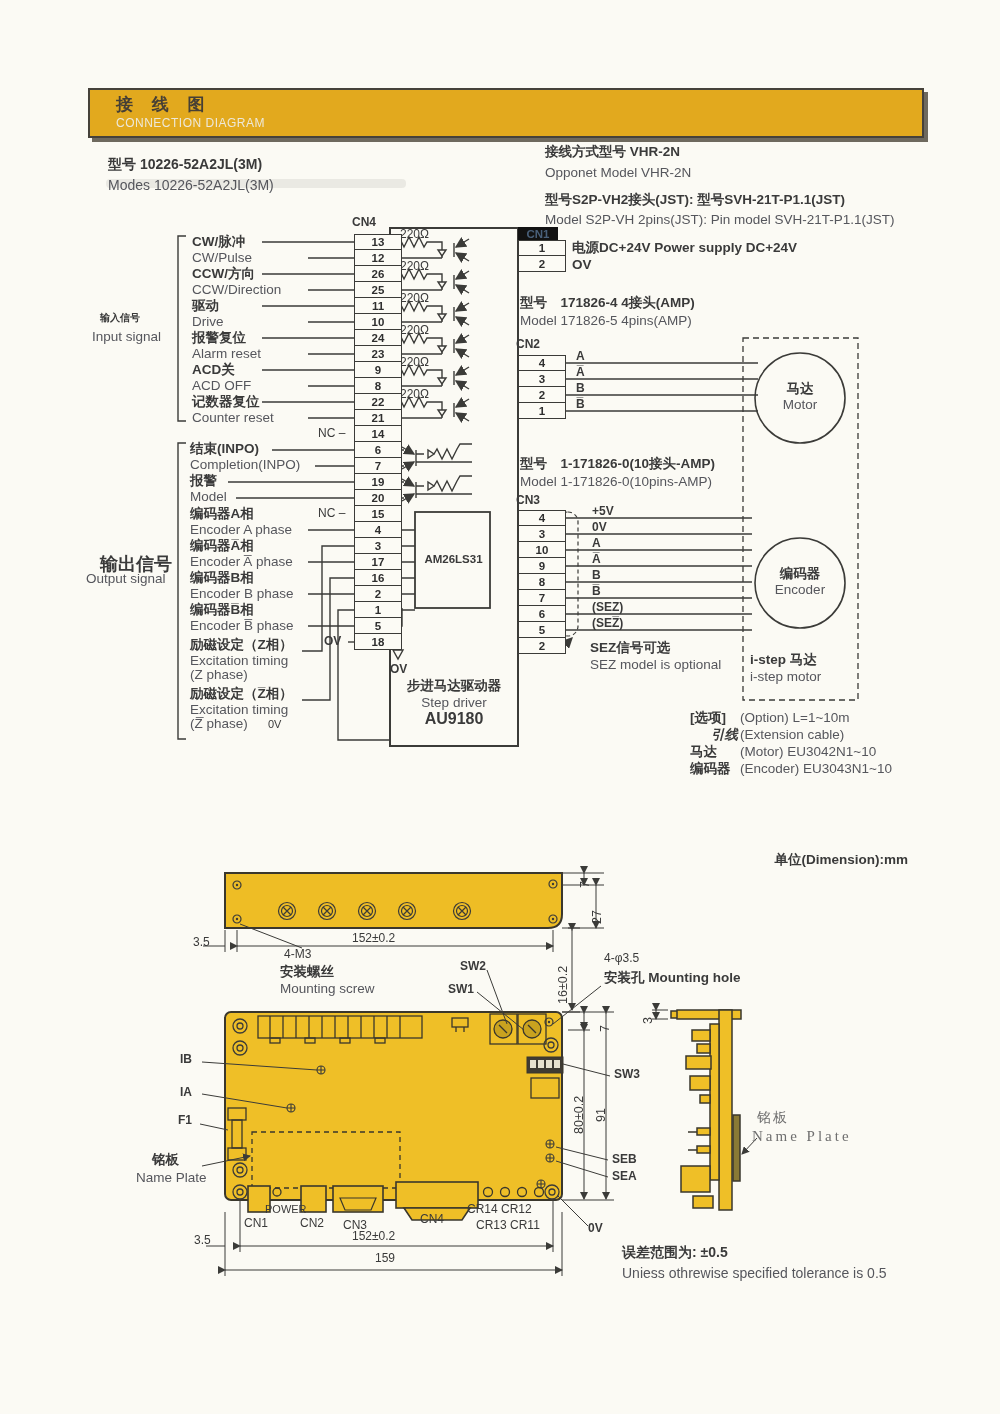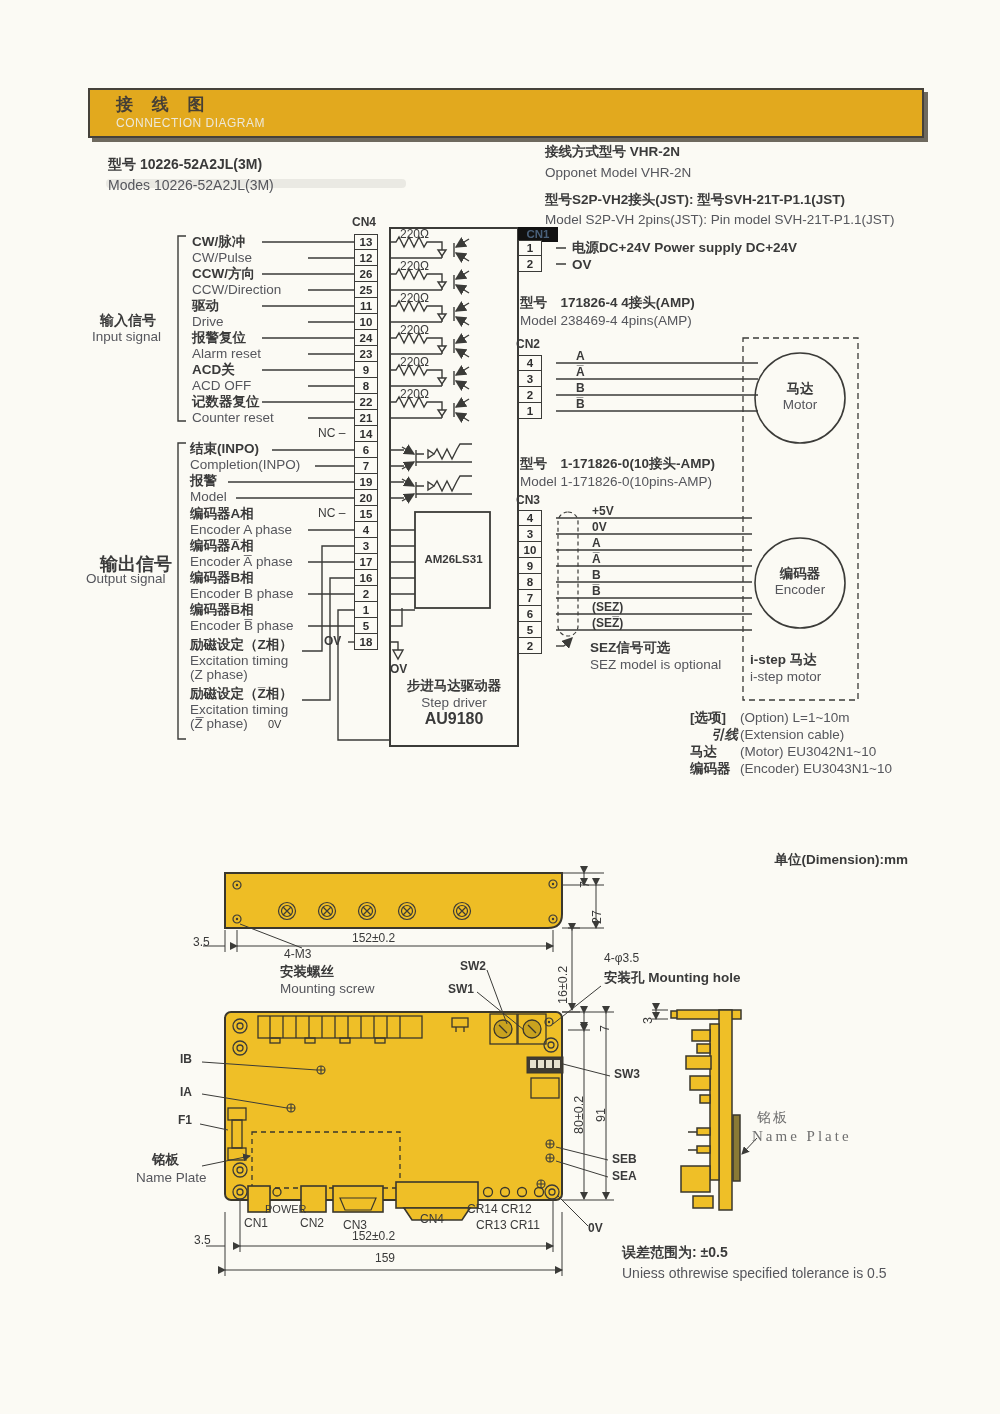--- a/index.html
+++ b/index.html
@@ -13,21 +13,21 @@
   .xs{font-size:11px;}
   .b{font-weight:700;}
   .ctr{text-align:center;}
   .rot{transform:rotate(-90deg);transform-origin:0 0;font-size:12.5px;}
   .banner{position:absolute;left:88px;width:836px;height:50px;background:#E2A91E;
           border:2px solid #45413a;box-shadow:4px 4px 0 #6e695e;box-sizing:border-box;
           padding:3px 0 0 26px;z-index:2;}
   .banner .t1{font-size:17px;font-weight:700;letter-spacing:7px;color:#463f35;}
   .banner .t2{font-size:12px;color:#EDE8D8;letter-spacing:.5px;margin-top:0px;}
   .pincol{position:absolute;display:flex;flex-direction:column;z-index:3;}
-  .pin{width:24px;height:16px;box-sizing:border-box;border:1.6px solid #3b3b38;background:#FCFBF5;
+  .pin{width:48px;height:16px;box-sizing:border-box;border:1.6px solid #3b3b38;background:#FCFBF5;
        display:flex;align-items:center;justify-content:center;font-size:11.5px;font-weight:700;color:#2f2f2f;}
   .pin+.pin{border-top:0;}
   .cntag{position:absolute;left:518px;top:227px;width:40px;height:15px;background:#121212;
          color:#49607a;font-size:11.5px;font-weight:700;text-align:center;line-height:15px;z-index:3;}
   .serif{font-family:"Liberation Serif",serif;color:#6f6f6f;}
   .smudge{position:absolute;left:106px;top:179px;width:300px;height:9px;background:#c6c6c0;
           opacity:.32;border-radius:4px;z-index:1;}
 </style>
 </head>
 <body>
@@ -273,21 +273,21 @@
   <div class="lbl en" style="left:108px;top:177px;font-size:14px;">Modes 10226-52A2JL(3M)</div>
 
   <div class="lbl zh" style="left:545px;top:144px;">接线方式型号 VHR-2N</div>
   <div class="lbl en" style="left:545px;top:165px;">Opponet Model VHR-2N</div>
   <div class="lbl zh" style="left:545px;top:192px;">型号S2P-VH2接头(JST): 型号SVH-21T-P1.1(JST)</div>
   <div class="lbl en" style="left:545px;top:212px;">Model S2P-VH 2pins(JST): Pin model SVH-21T-P1.1(JST)</div>
 
   <div class="lbl b sm" style="left:352px;top:216px;">CN4</div>
   <div class="cntag">CN1</div>
 
-  <div class="lbl zh" style="left:100px;top:312px;font-size:14px;">输入信号</div>
+  <div class="lbl zh" style="left:100px;top:312px;font-size:10px;">输入信号</div>
   <div class="lbl en" style="left:92px;top:329px;">Input signal</div>
   <div class="lbl zh" style="left:100px;top:554px;font-size:18px;">输出信号</div>
   <div class="lbl en" style="left:86px;top:571px;">Output signal</div>
 
   <div class="lbl zh" style="left:192px;top:234px;">CW/脉冲</div>
   <div class="lbl en" style="left:192px;top:250px;">CW/Pulse</div>
   <div class="lbl zh" style="left:192px;top:266px;">CCW/方向</div>
   <div class="lbl en" style="left:192px;top:282px;">CCW/Direction</div>
   <div class="lbl zh" style="left:192px;top:298px;">驱动</div>
   <div class="lbl en" style="left:192px;top:314px;">Drive</div>
@@ -333,21 +333,21 @@
 
   <div class="lbl b" style="left:415px;top:553px;width:77px;text-align:center;font-size:11.5px;">AM26LS31</div>
   <div class="lbl zh ctr" style="left:390px;top:678px;width:128px;">步进马达驱动器</div>
   <div class="lbl en ctr" style="left:390px;top:695px;width:128px;">Step driver</div>
   <div class="lbl b ctr" style="left:390px;top:710px;width:128px;font-size:16px;">AU9180</div>
 
   <div class="lbl zh" style="left:572px;top:240px;">电源DC+24V Power supply DC+24V</div>
   <div class="lbl zh" style="left:572px;top:257px;">OV</div>
 
   <div class="lbl zh" style="left:520px;top:295px;">型号　171826-4  4接头(AMP)</div>
-  <div class="lbl en" style="left:520px;top:313px;">Model 238469-4  4pins(AMP)</div>
+  <div class="lbl en" style="left:520px;top:313px;">Model 171826-5  4pins(AMP)</div>
   <div class="lbl b sm" style="left:516px;top:338px;">CN2</div>
   <div class="lbl b sm" style="left:576px;top:350px;">A</div>
   <div class="lbl b sm" style="left:576px;top:366px;">A̅</div>
   <div class="lbl b sm" style="left:576px;top:382px;">B</div>
   <div class="lbl b sm" style="left:576px;top:398px;">B̅</div>
   <div class="lbl zh ctr" style="left:755px;top:381px;width:90px;">马达</div>
   <div class="lbl en ctr" style="left:755px;top:397px;width:90px;">Motor</div>
 
   <div class="lbl zh" style="left:520px;top:456px;">型号　1-171826-0(10接头-AMP)</div>
   <div class="lbl en" style="left:520px;top:474px;">Model 1-171826-0(10pins-AMP)</div>

